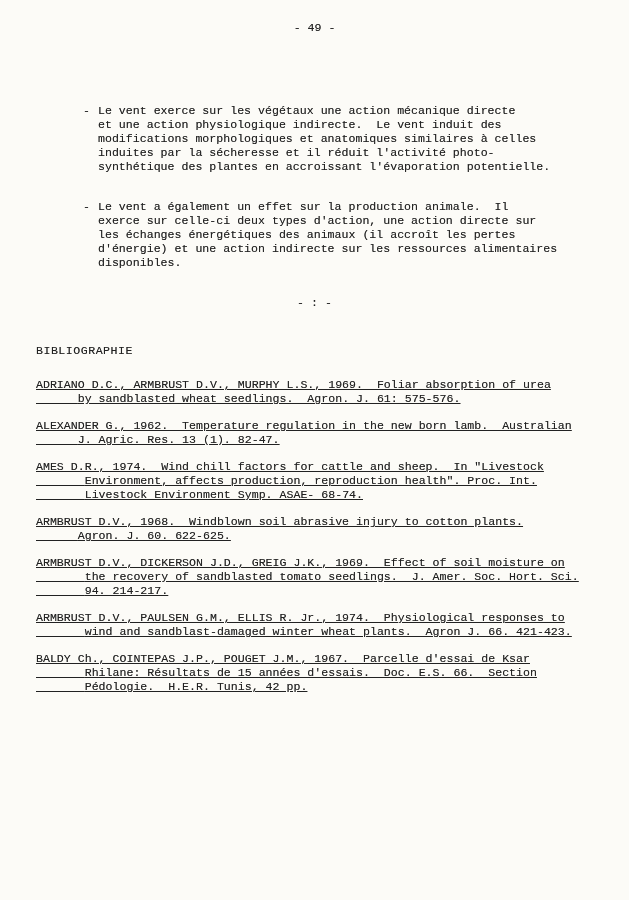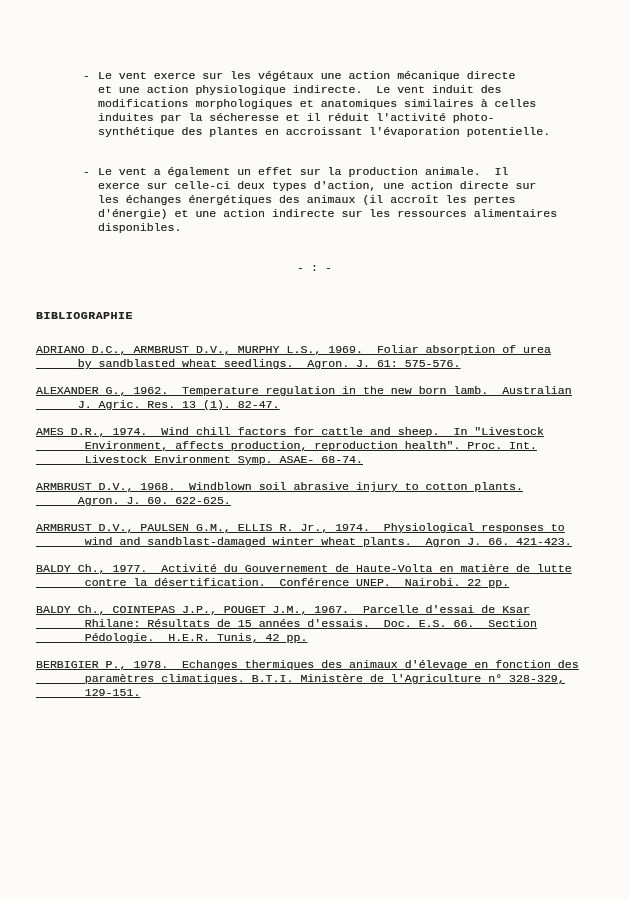--- a/index.html
+++ b/index.html
@@ -40,39 +40,40 @@
     white-space: pre-wrap;
   }
   .separator {
     margin-top: 20px;
     text-align: center;
   }
   .biblio-heading {
     margin-top: 34px;
     margin-left: 36px;
     font-size: 11.6px;
-    font-weight: bold;
+    font-weight: normal;
     letter-spacing: 0.5px;
   }
   .refs {
     margin-top: 20px;
     margin-left: 36px;
     margin-right: 28px;
     text-decoration: underline;
   }
   .ref {
     white-space: pre-wrap;
     margin-bottom: 13px;
   }
 </style>
 </head>
 <body>
 
 <div class="page">
 
+  <div class="page-number">- 49 -</div>
 
   <section class="bullets">
     <div class="bullet">
       <span class="marker">-</span>
       <span class="btext">Le vent exerce sur les végétaux une action mécanique directe
 et une action physiologique indirecte.  Le vent induit des
 modifications morphologiques et anatomiques similaires à celles
 induites par la sécheresse et il réduit l'activité photo-
 synthétique des plantes en accroissant l'évaporation potentielle.</span>
     </div>
@@ -93,25 +94,23 @@
   <section class="refs">
     <div class="ref">ADRIANO D.C., ARMBRUST D.V., MURPHY L.S., 1969.  Foliar absorption of urea
       by sandblasted wheat seedlings.  Agron. J. 61: 575-576.</div>
     <div class="ref">ALEXANDER G., 1962.  Temperature regulation in the new born lamb.  Australian
       J. Agric. Res. 13 (1). 82-47.</div>
     <div class="ref">AMES D.R., 1974.  Wind chill factors for cattle and sheep.  In "Livestock
        Environment, affects production, reproduction health". Proc. Int.
        Livestock Environment Symp. ASAE- 68-74.</div>
     <div class="ref">ARMBRUST D.V., 1968.  Windblown soil abrasive injury to cotton plants.
       Agron. J. 60. 622-625.</div>
+    <div class="ref">ARMBRUST D.V., DICKERSON J.D., GREIG J.K., 1969.  Effect of soil moisture on
+       the recovery of sandblasted tomato seedlings.  J. Amer. Soc. Hort. Sci.
+       94. 214-217.</div>
     <div class="ref">ARMBRUST D.V., PAULSEN G.M., ELLIS R. Jr., 1974.  Physiological responses to
        wind and sandblast-damaged winter wheat plants.  Agron J. 66. 421-423.</div>
-    <div class="ref">BALDY Ch., 1977.  Activité du Gouvernement de Haute-Volta en matière de lutte
-       contre la désertification.  Conférence UNEP.  Nairobi. 22 pp.</div>
     <div class="ref">BALDY Ch., COINTEPAS J.P., POUGET J.M., 1967.  Parcelle d'essai de Ksar
        Rhilane: Résultats de 15 années d'essais.  Doc. E.S. 66.  Section
        Pédologie.  H.E.R. Tunis, 42 pp.</div>
-    <div class="ref">BERBIGIER P., 1978.  Echanges thermiques des animaux d'élevage en fonction des
-       paramètres climatiques. B.T.I. Ministère de l'Agriculture n° 328-329,
-       129-151.</div>
   </section>
 
 </div>
 
 </body></html>

